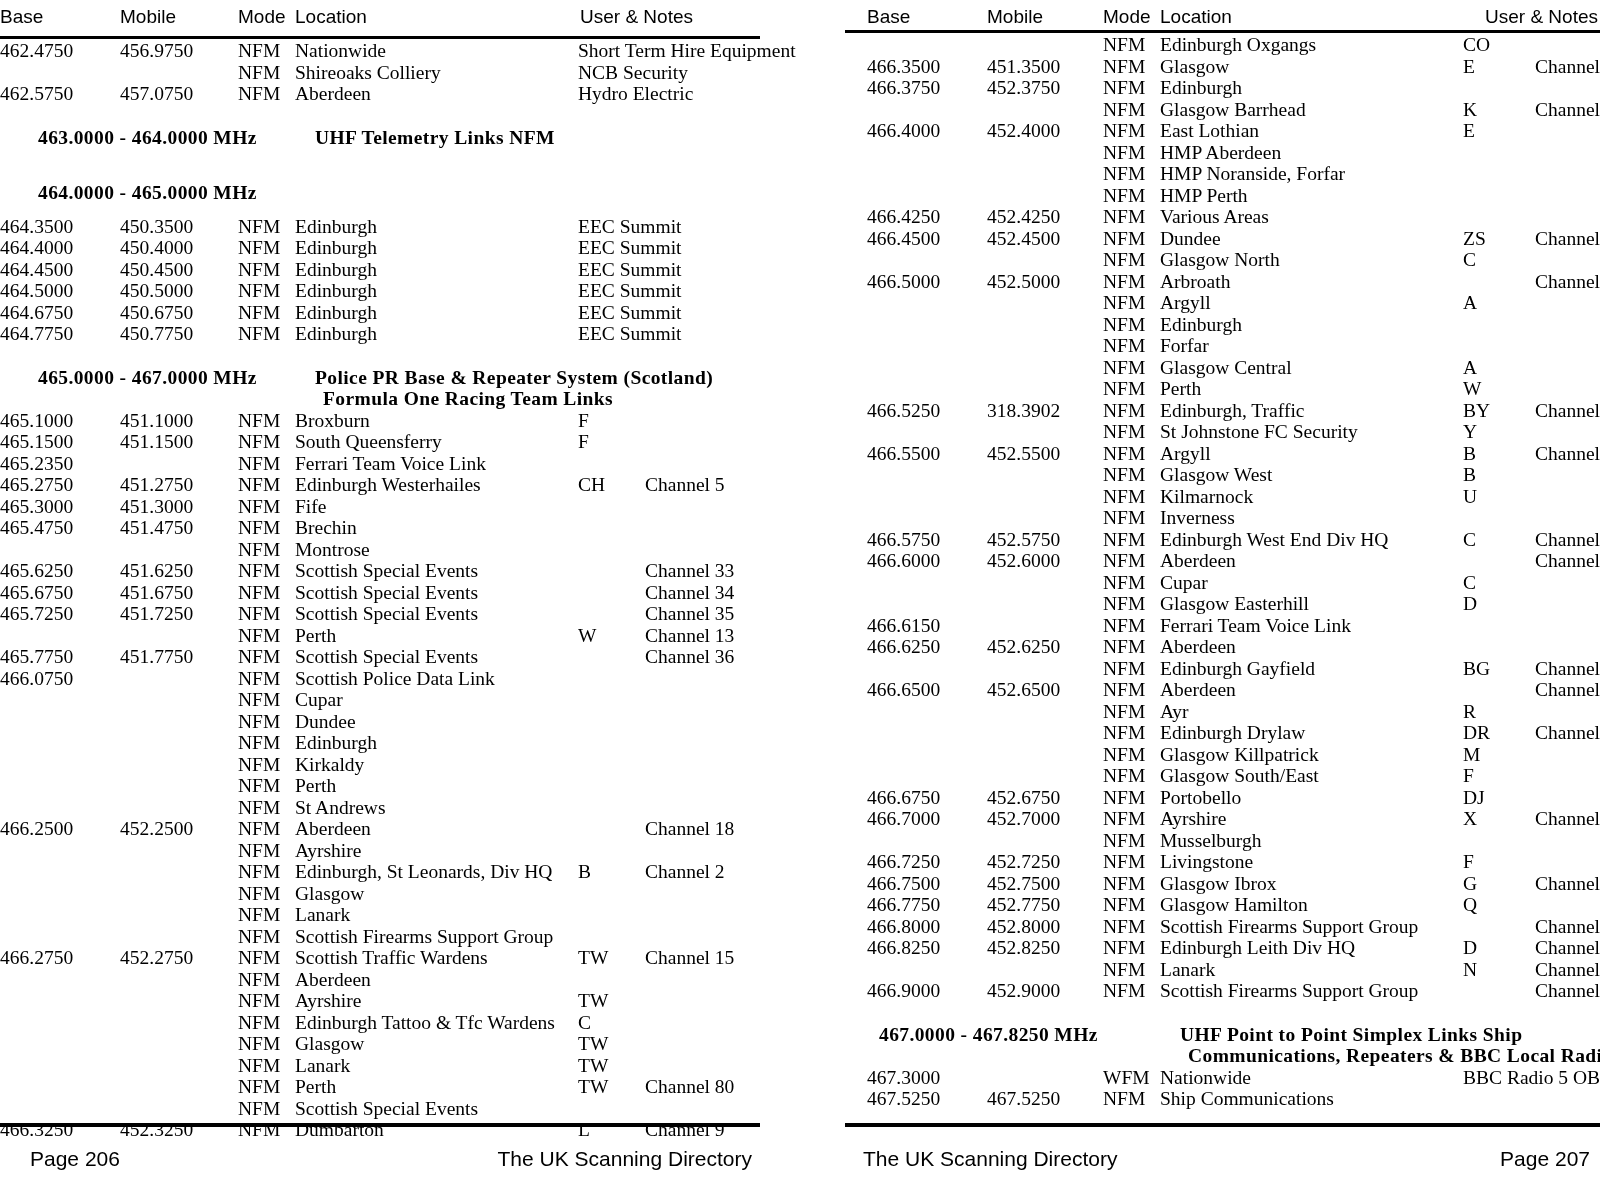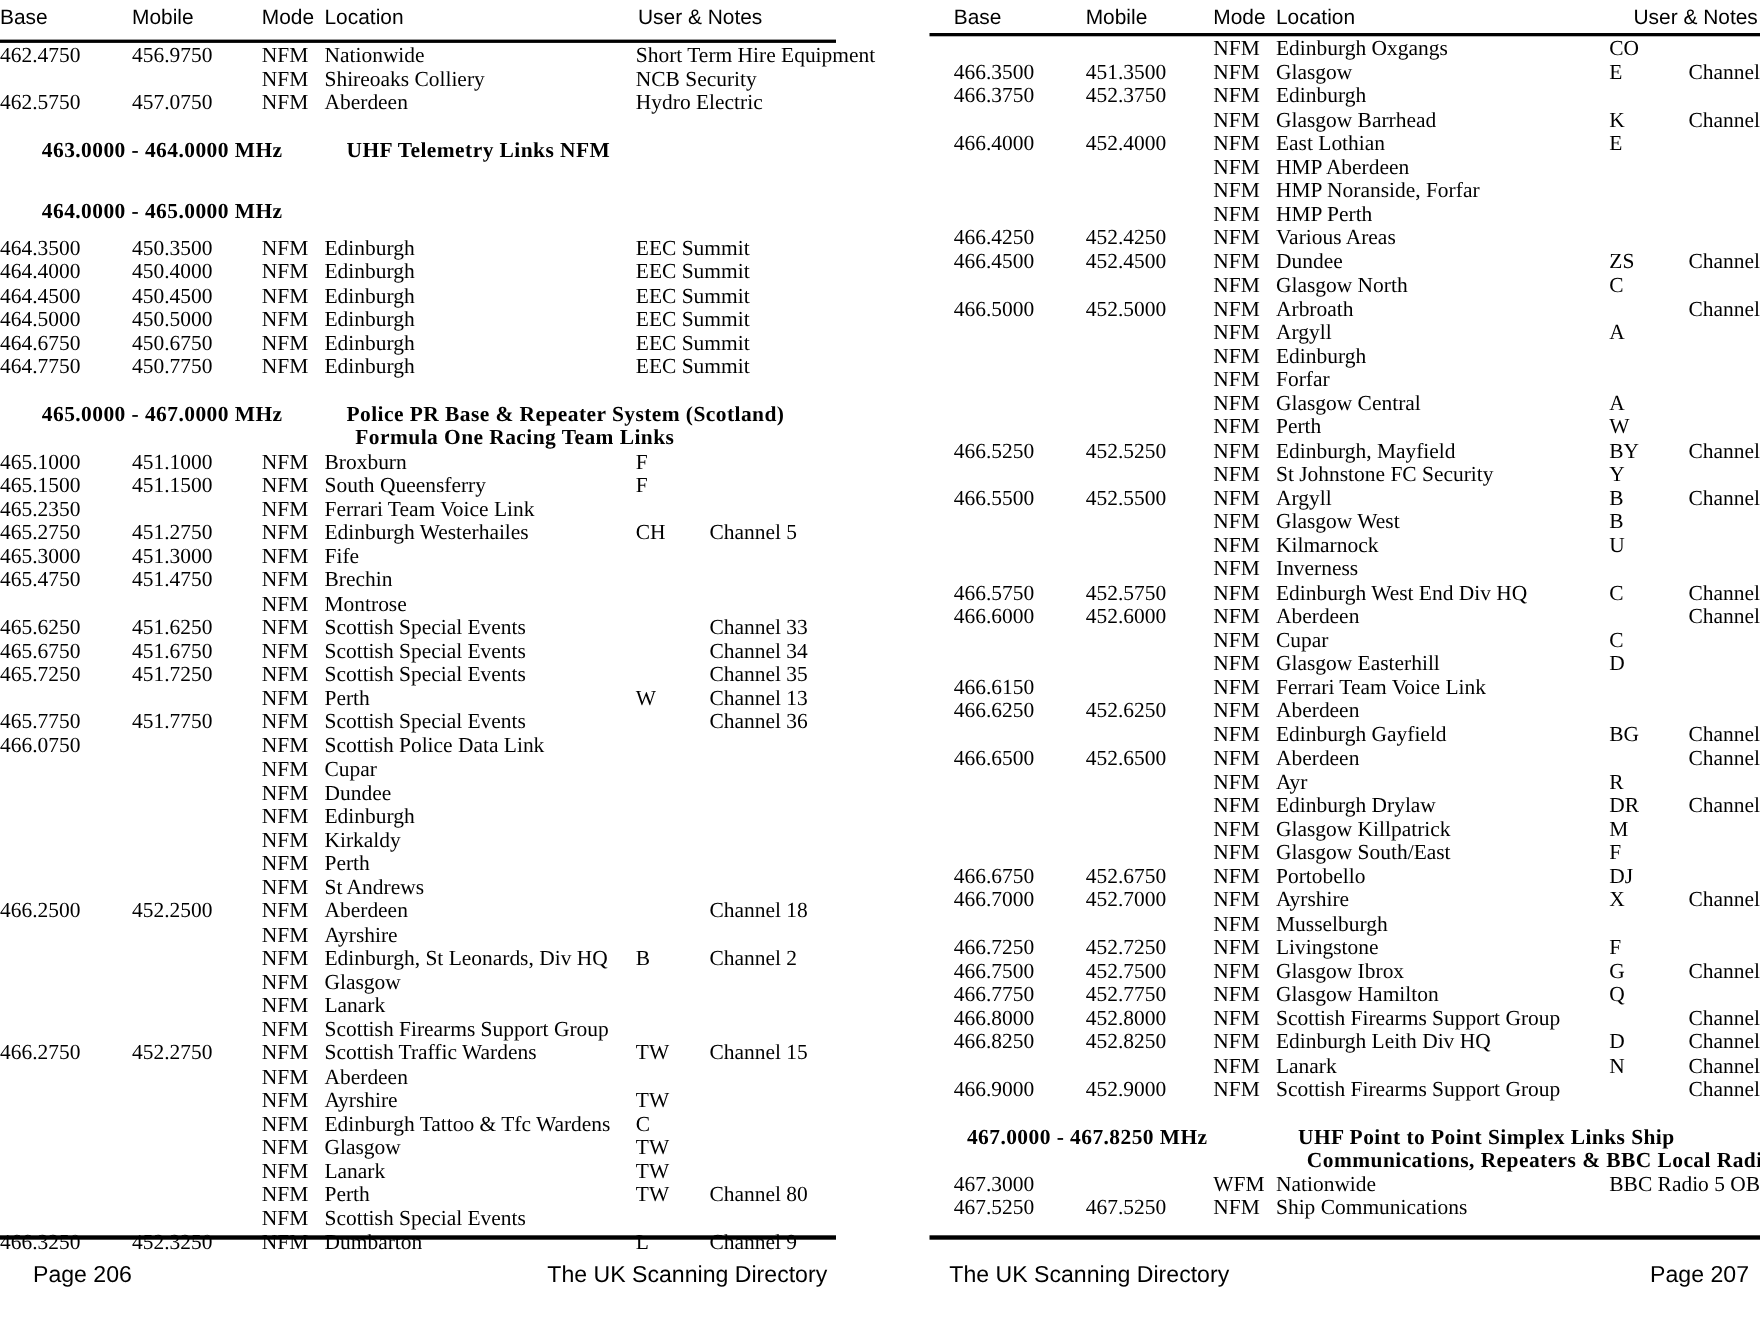--- a/index.html
+++ b/index.html
@@ -638,23 +638,23 @@
         <div class="row">
           <span class="c-base"></span>
           <span class="c-mobile"></span>
           <span class="c-mode">NFM</span>
           <span class="c-loc">Perth</span>
           <span class="c-user">W</span>
           <span class="c-note"></span>
         </div>
         <div class="row">
           <span class="c-base">466.5250</span>
-          <span class="c-mobile">452.5250</span>
-          <span class="c-mode">NFM</span>
-          <span class="c-loc">Edinburgh, Mayfield</span>
+          <span class="c-mobile">318.3902</span>
+          <span class="c-mode">NFM</span>
+          <span class="c-loc">Edinburgh, Traffic</span>
           <span class="c-user">BY</span>
           <span class="c-note">Channel 1</span>
         </div>
         <div class="row">
           <span class="c-base"></span>
           <span class="c-mobile"></span>
           <span class="c-mode">NFM</span>
           <span class="c-loc">St Johnstone FC Security</span>
           <span class="c-user">Y</span>
           <span class="c-note"></span>

